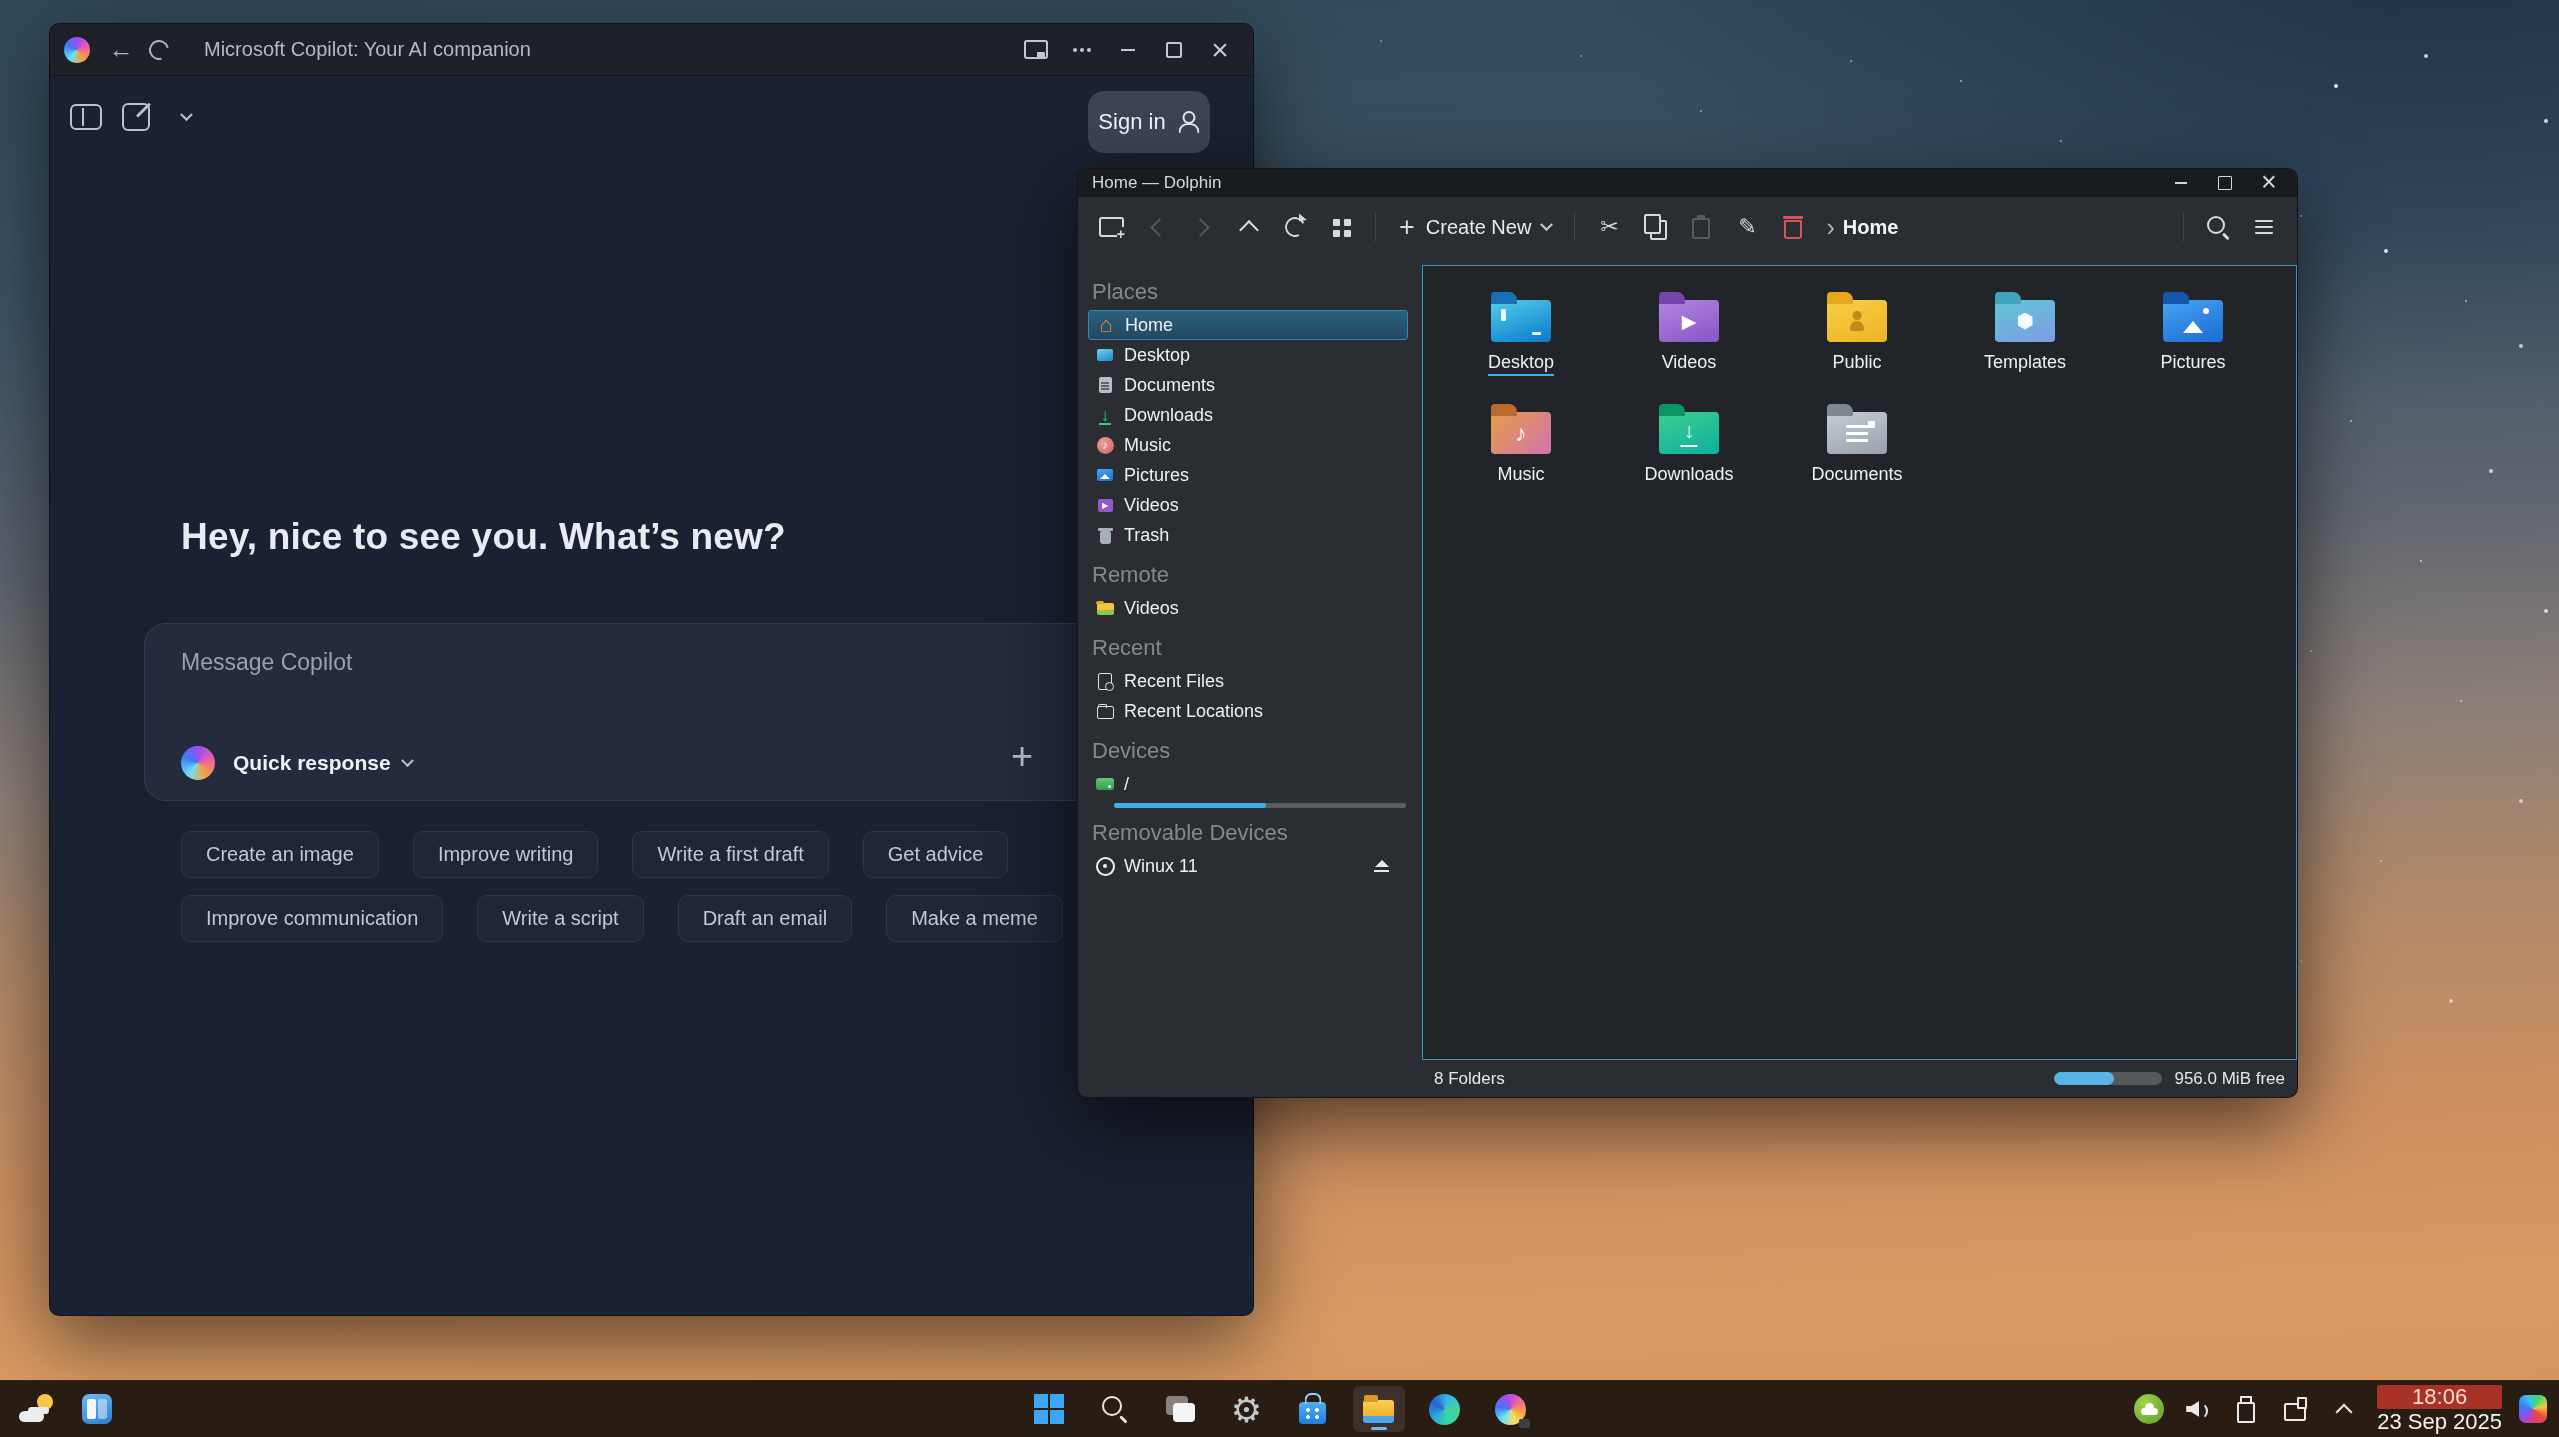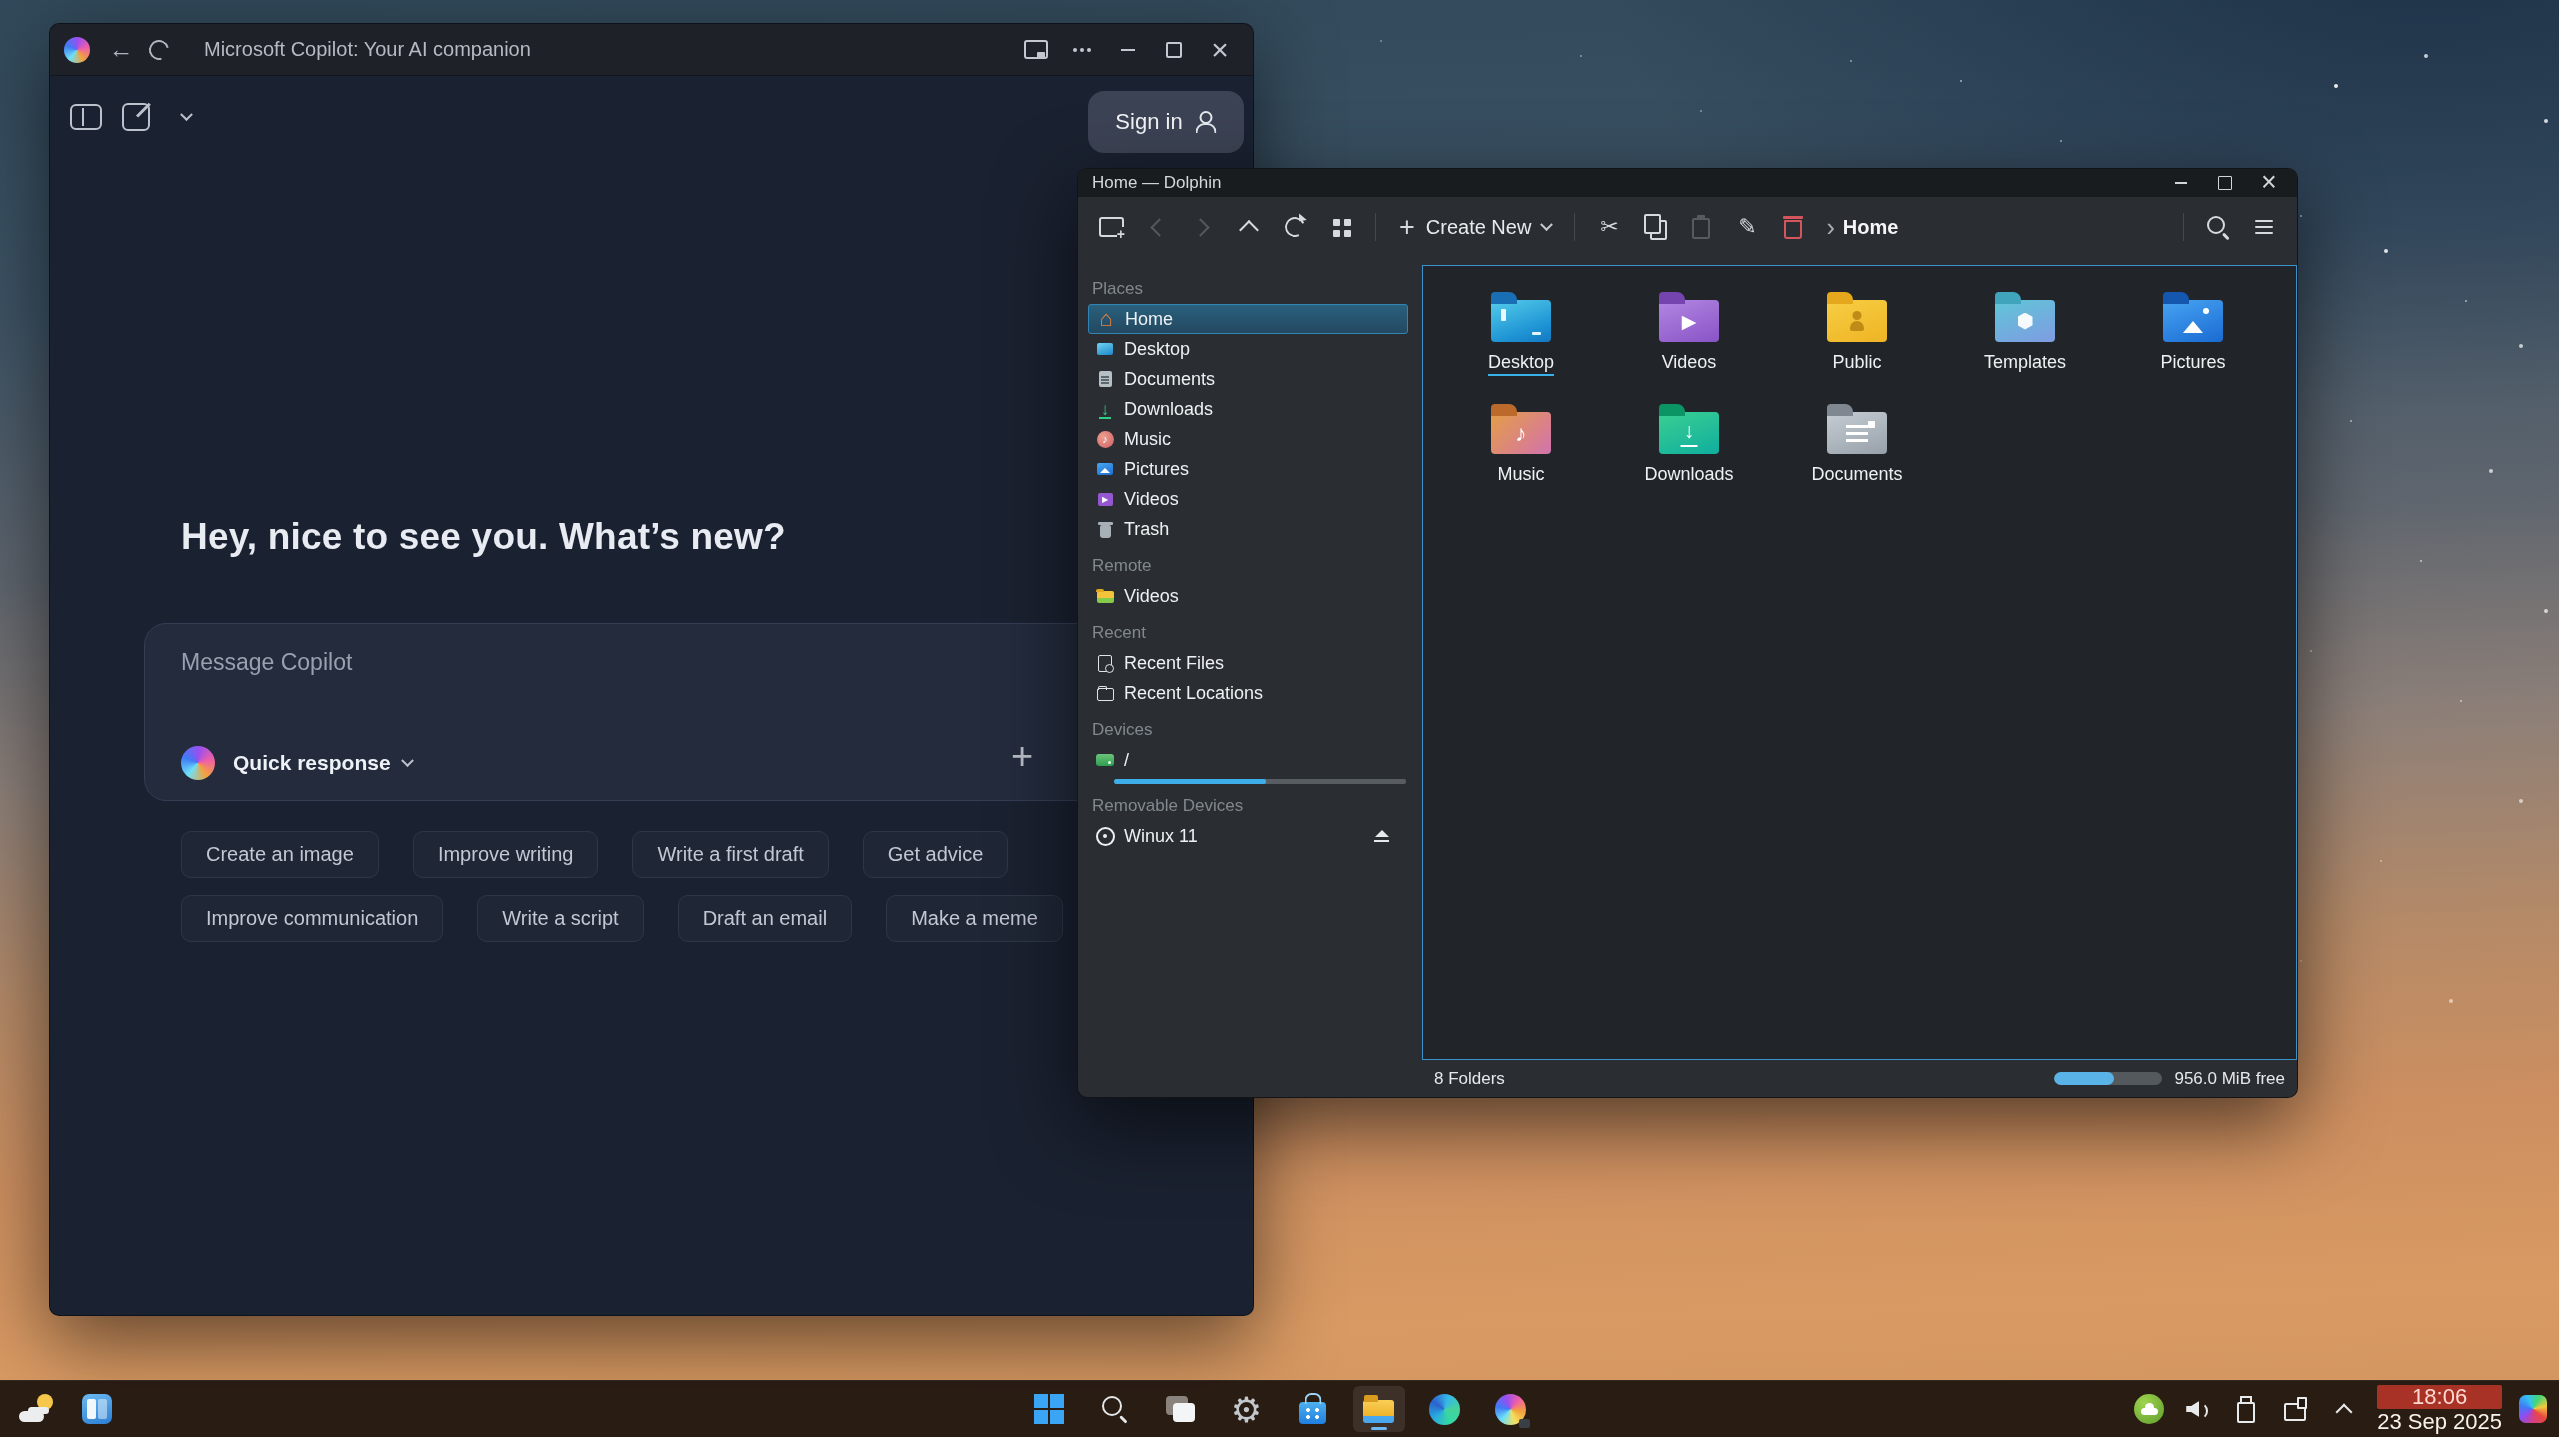--- a/index.html
+++ b/index.html
@@ -50,21 +50,21 @@
   .b-close::before{content:"×";font-size:30px;line-height:.8;color:#c3c7cf;}
 
   .c-topbar{position:absolute;left:19px;top:76px;display:flex;align-items:center;gap:16px;}
   .cp-btn{width:34px;height:34px;display:flex;align-items:center;justify-content:center;position:relative;}
   .cp-toggle::before{content:"";width:28px;height:22px;border:2px solid #bcc2cc;border-radius:6px;}
   .cp-toggle::after{content:"";position:absolute;left:13px;top:8px;width:2px;height:18px;background:#bcc2cc;}
   .cp-new::before{content:"";width:24px;height:24px;border:2px solid #bcc2cc;border-radius:6px;}
   .cp-new::after{content:"";position:absolute;width:2.5px;height:18px;background:#bcc2cc;transform:rotate(45deg);top:1px;right:9px;}
   .chev{display:inline-block;width:9px;height:9px;border:solid #bcc2cc;border-width:0 2px 2px 0;transform:rotate(45deg) translate(-2px,-2px);}
 
-  .signin{position:absolute;left:1038px;top:67px;width:156px;height:62px;border-radius:16px;background:#3c4354;
+  .signin{position:absolute;left:1038px;top:67px;width:122px;height:62px;border-radius:16px;background:#3c4354;
     display:flex;align-items:center;justify-content:center;gap:12px;color:#f1f3f7;font-size:22px;}
   .person{position:relative;width:22px;height:22px;flex:none;}
   .person::before{content:"";position:absolute;top:0;left:50%;transform:translateX(-50%);width:9px;height:9px;border:2px solid #e6e9ee;border-radius:50%;}
   .person::after{content:"";position:absolute;bottom:0;left:50%;transform:translateX(-50%);width:17px;height:8px;border:2px solid #e6e9ee;border-bottom:none;border-radius:9px 9px 0 0;}
 
   .greeting{position:absolute;left:131px;top:492px;font-size:37px;font-weight:700;color:#e8ebf1;letter-spacing:.2px;}
 
   .composer{position:absolute;left:94px;top:599px;width:967px;height:178px;border-radius:22px;
     background:#232b3d;border:1px solid #343d52;}
   .composer-ph{position:absolute;left:36px;top:25px;font-size:23px;color:#99a0ae;}
@@ -117,21 +117,21 @@
   .cn-plus::before{content:"+";font-size:27px;font-weight:300;color:#d6dade;line-height:1;}
   .cn-chev{width:9px;height:9px;border:solid #c6cacd;border-width:0 2px 2px 0;transform:rotate(45deg) translate(-2px,-2px);}
   .tsep{width:1px;height:28px;background:#43484d;margin:0 9px;flex:none;}
   .tspace{flex:1;}
   .breadcrumb{display:flex;align-items:center;gap:8px;margin-left:8px;flex:none;}
   .bc-chev::before{content:"›";font-size:25px;color:#aab0b5;line-height:1;}
   .bc-label{font-size:20px;font-weight:700;color:#f3f5f7;}
 
   .d-body{position:absolute;top:96px;left:0;right:0;bottom:0;display:flex;}
   .d-sidebar{width:344px;flex:none;padding:14px 0 0 10px;overflow:hidden;}
-  .sb-header{font-size:17px;color:#81898e;margin:12px 0 5px 4px;}
+  .sb-header{font-size:22px;color:#81898e;margin:12px 0 5px 4px;}
   .sb-header:first-child{margin-top:0;}
   .sb-item{height:30px;display:flex;align-items:center;gap:9px;padding:0 7px;margin-right:14px;border-radius:3px;
     font-size:18px;color:#eef1f3;}
   .sb-item.selected{background:linear-gradient(180deg,rgba(42,130,175,.60),rgba(28,98,140,.50));border:1px solid #2f86b5;}
   .si{width:20px;height:20px;display:inline-flex;align-items:center;justify-content:center;position:relative;flex:none;}
   .si-home::before{content:"⌂";font-size:22px;color:#e8833a;font-weight:700;line-height:1;}
   .si-desktop::before{content:"";width:16px;height:12px;border-radius:2px;background:linear-gradient(160deg,#6fd4f2,#1f86c8);}
   .si-documents::before{content:"";width:13px;height:16px;border-radius:2px;background:#b7bfc6;}
   .si-documents::after{content:"";position:absolute;top:7px;left:6px;width:8px;height:1.5px;background:#5d666d;box-shadow:0 3px 0 #5d666d,0 6px 0 #5d666d;}
   .si-downloads::before{content:"↓";color:#2fce84;font-size:17px;font-weight:800;line-height:1;}

